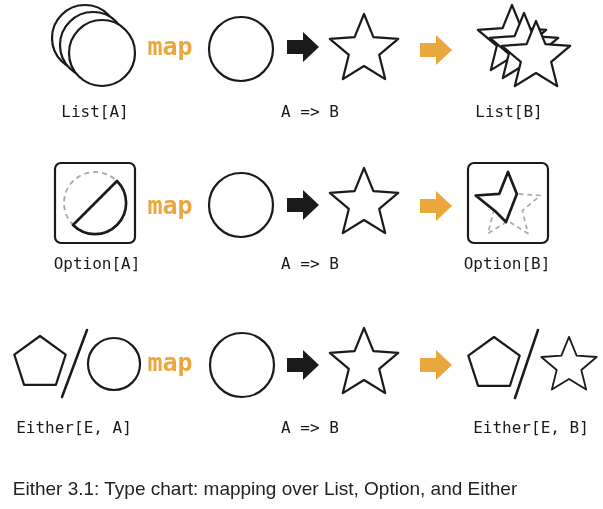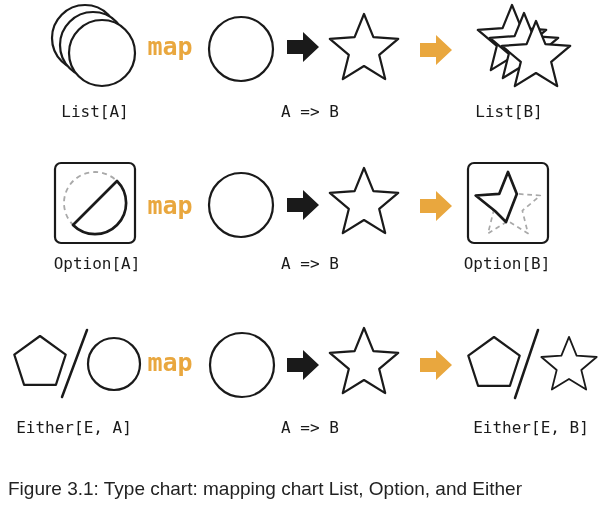--- a/index.html
+++ b/index.html
@@ -83,14 +83,14 @@
         <use href="#pentagon" transform="translate(494,364)" class="shape"></use>
         <line class="slash" x1="515" y1="398" x2="538" y2="330"></line>
         <use href="#star" transform="translate(569,366) scale(0.81)" class="shape" vector-effect="non-scaling-stroke"></use>
       </g>
       <text class="lbl" x="74" y="433" text-anchor="middle">Either[E, A]</text>
       <text class="lbl" x="310" y="433" text-anchor="middle">A =&gt; B</text>
       <text class="lbl" x="531" y="433" text-anchor="middle">Either[E, B]</text>
     </g>
   </svg>
 
-  <div class="caption">Figure 3.1: Type chart: mapping chart List, Option, and Either</div>
+  <div class="caption">Either 3.1: Type chart: mapping over List, Option, and Either</div>
 </div>
 
 </body></html>

